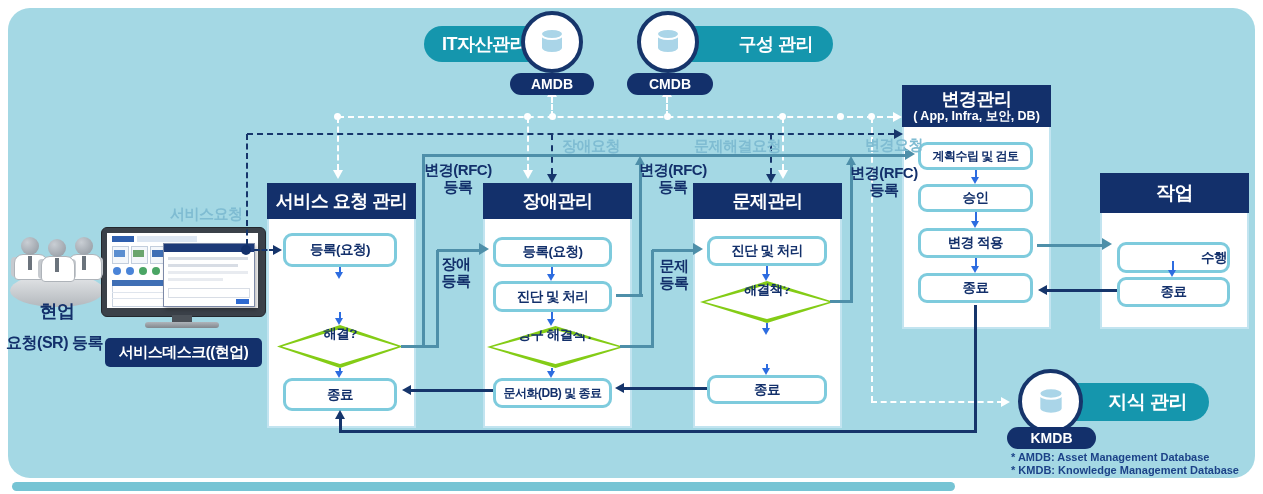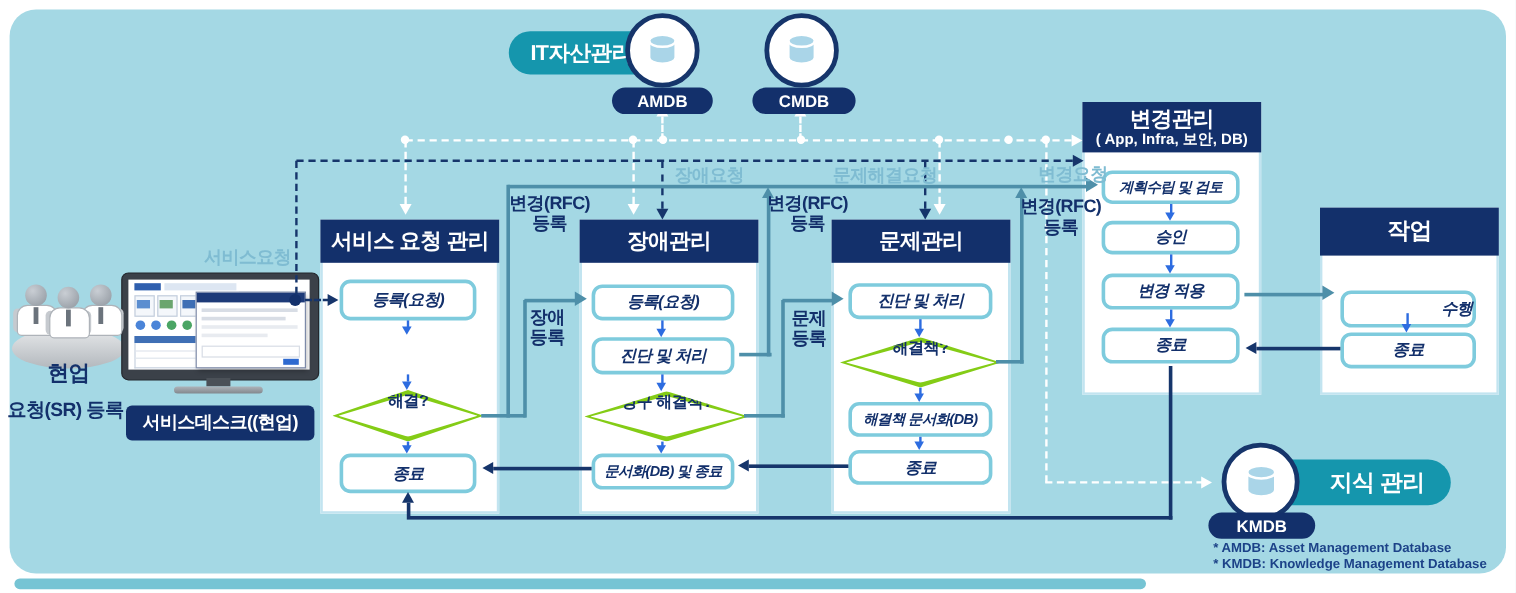--- a/index.html
+++ b/index.html
@@ -5,21 +5,21 @@
   html,body{margin:0;padding:0;background:#ffffff;}
   #canvas{position:relative;width:1263px;height:494px;font-family:"Liberation Sans",sans-serif;overflow:hidden;background:#fff;}
   
   .panel{position:absolute;left:8px;top:8px;width:1247px;height:470px;background:#a4d8e4;border-radius:22px;z-index:0;}
   .bstrip{position:absolute;left:12px;top:482px;width:943px;height:9px;background:#76c4d4;border-radius:5px;z-index:1;}
   
   .col{position:absolute;background:#ffffff;border:2px solid #c2e4f0;z-index:2;}
   .colhead{position:absolute;left:-2px;top:-2px;right:-2px;background:#13306b;color:#fff;font-weight:bold;display:flex;flex-direction:column;align-items:center;justify-content:center;z-index:3;}
   .colhead .t1{font-size:18px;letter-spacing:-0.5px;line-height:20px;}
   .colhead .t2{font-size:12.5px;line-height:14px;}
-  .step{position:absolute;background:#fff;border:3px solid #7ecbdd;border-radius:9px;display:flex;align-items:center;justify-content:center;font-weight:bold;color:#13306b;font-size:13.5px;letter-spacing:-0.5px;white-space:nowrap;z-index:4;font-style:italic;}
+  .step{position:absolute;background:#fff;border:3px solid #7ecbdd;border-radius:9px;display:flex;align-items:center;justify-content:center;font-weight:bold;color:#13306b;font-size:13.5px;letter-spacing:-0.5px;white-space:nowrap;z-index:4;}
   .step.sm{font-size:12px;}
   .dia{position:absolute;clip-path:polygon(50% 0,100% 50%,50% 100%,0 50%);background:#84cc16;display:flex;align-items:flex-start;justify-content:center;z-index:4;}
   .dia .din{position:absolute;left:5px;top:4px;right:5px;bottom:4px;clip-path:polygon(50% 0,100% 50%,50% 100%,0 50%);background:#fff;}
   .dia span{position:relative;z-index:1;font-weight:bold;color:#13306b;font-size:13.5px;letter-spacing:-0.5px;white-space:nowrap;}
   
   .lines{position:absolute;inset:0;z-index:6;pointer-events:none;}
   .hw{position:absolute;border-top:2px dashed #ffffff;height:0;}
   .vw{position:absolute;border-left:2px dashed #ffffff;width:0;}
   .hn{position:absolute;border-top:2px dashed #16356b;height:0;}
   .vn{position:absolute;border-left:2px dashed #16356b;width:0;}
@@ -179,20 +179,23 @@
           <path d="M4 7 h22 v14 a11 5 0 0 1 -22 0 z" stroke="none"></path>
           <ellipse cx="15" cy="7" rx="11" ry="5"></ellipse>
           <path d="M4 7 v14 a11 5 0 0 0 22 0 v-14" fill="none"></path>
         </g>
       </svg>
   </div>
   <div class="pilln" style="left:510px;top:73px;width:84px;height:22px;">
     <span>AMDB</span>
   </div>
 
+  <div class="pillt" style="left:652px;top:26px;width:161px;height:36px;font-size:18px;justify-content:flex-end;padding-right:20px;">
+    <span>구성 관리</span>
+  </div>
   <div class="dbc" style="left:637px;top:11px;width:54px;height:54px;">
     <svg width="30" height="30" viewBox="0 0 30 30">
         <g fill="#aad5e8" stroke="#ffffff" stroke-width="2">
           <path d="M4 7 h22 v14 a11 5 0 0 1 -22 0 z" stroke="none"></path>
           <ellipse cx="15" cy="7" rx="11" ry="5"></ellipse>
           <path d="M4 7 v14 a11 5 0 0 0 22 0 v-14" fill="none"></path>
         </g>
       </svg>
   </div>
   <div class="pilln" style="left:627px;top:73px;width:86px;height:22px;">
@@ -254,23 +257,20 @@
     <div class="colhead" style="height:36px;">
         <span class="t1">문제관리</span>
       </div>
   </div>
   <div class="step" style="left:707px;top:236px;width:114px;height:24px;">
       <span>진단 및 처리</span>
     </div>
   <div class="dia" style="left:700px;top:281px;width:134px;height:42px;">
       <div class="din"></div>
       <span>해결책?</span>
-    </div>
-  <div class="step sm" style="left:707px;top:335px;width:114px;height:23px;">
-      <span>해결책 문서화(DB)</span>
     </div>
   <div class="step" style="left:707px;top:375px;width:114px;height:23px;">
       <span>종료</span>
     </div>
 
   <div class="col" style="left:902px;top:85px;width:145px;height:240px;">
     <div class="colhead" style="height:42px;">
       <span class="t1">변경관리</span>
       <span class="t2">( App, Infra, 보안, DB)</span>
     </div>

